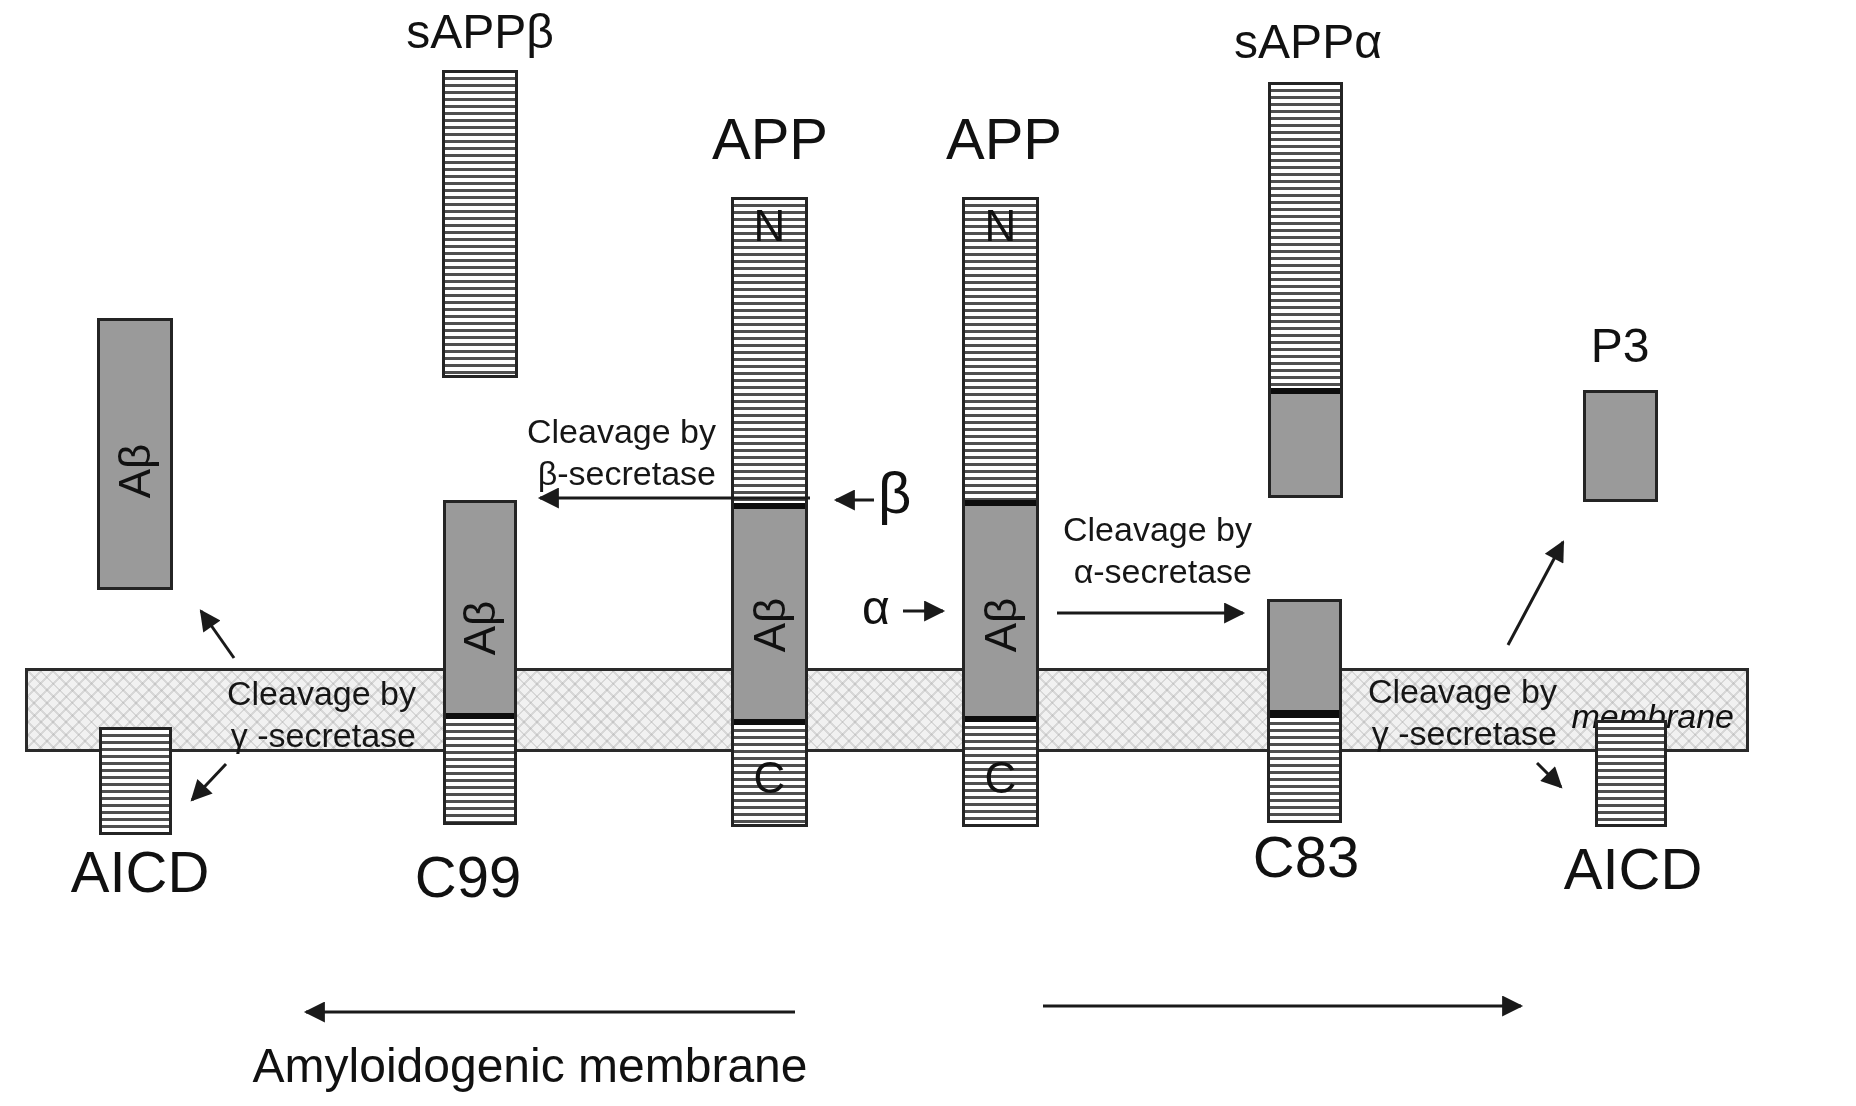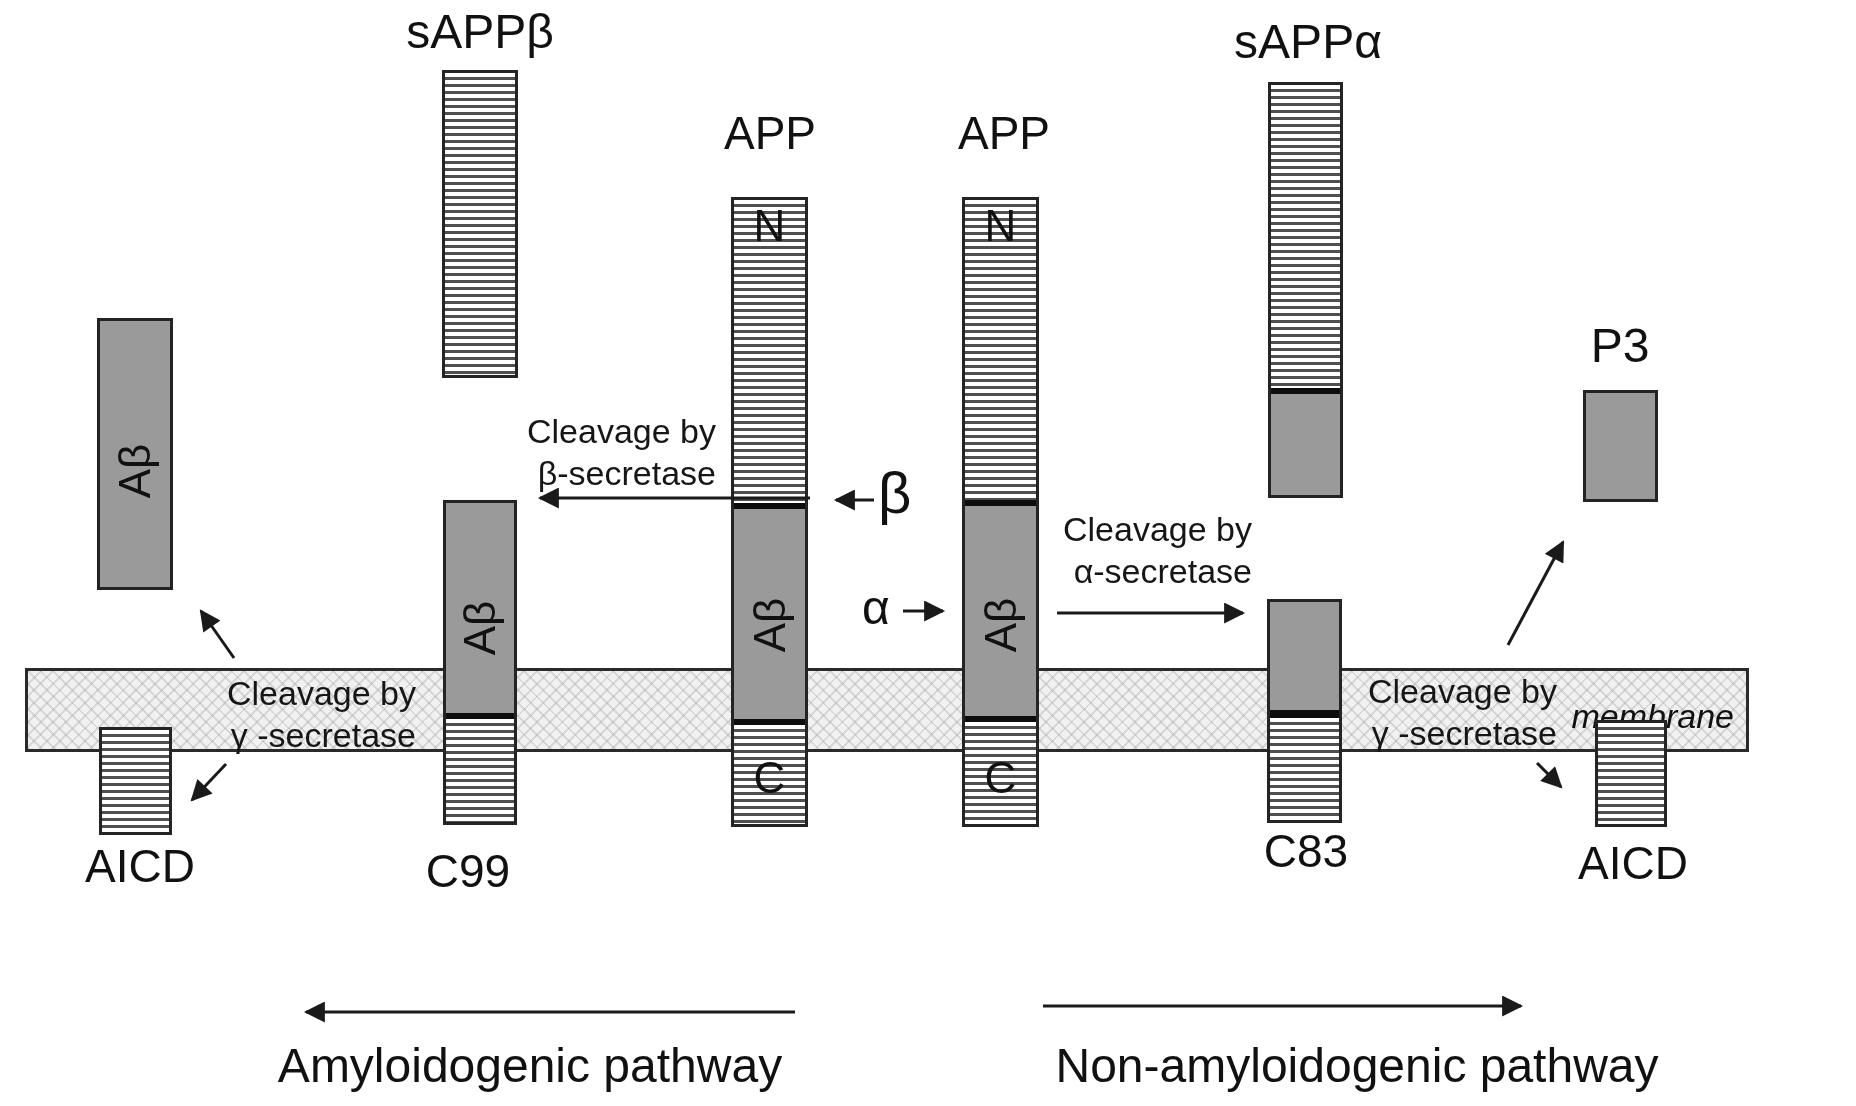--- a/index.html
+++ b/index.html
@@ -34,21 +34,21 @@
   .bar-letter{
     position:absolute;left:50%;transform:translateX(-50%);
     font-size:44px;color:#111;line-height:1;z-index:3;white-space:nowrap;
   }
   .bar-letter.rot{transform:translate(-50%,-50%) rotate(-90deg);}
   
   .lbl{
     position:absolute;transform:translateX(-50%);font-size:48px;color:#111;
     line-height:1;white-space:nowrap;z-index:4;
   }
-  .lbl.small{font-size:46px;}
+  .lbl.small{font-size:58px;}
   .ann{
     position:absolute;font-size:34px;line-height:42px;color:#161616;
     white-space:nowrap;z-index:4;text-align:right;
   }
   .glyph{position:absolute;color:#111;line-height:1;z-index:4;}
   .glyph.beta{font-size:58px;}
   .glyph.alpha{font-size:48px;}
   
   svg.arrows{position:absolute;left:0;top:0;width:1856px;height:1106px;z-index:3;}
   svg.arrows line{stroke:#1a1a1a;stroke-width:3;}
@@ -146,22 +146,21 @@
     <div>γ -secretase</div>
   </div>
   <div class="ann" style="left:1368px;top:670px;">
     <div>Cleavage by</div>
     <div>γ -secretase</div>
   </div>
 
   <div class="glyph beta" style="left:878px;top:464px;">β</div>
   <div class="glyph alpha" style="left:862px;top:584px;">α</div>
 
-  <div class="lbl" style="left:530px;top:1042px;">Amyloidogenic pathway</div>
-  <div class="lbl" style="left:1357px;top:1042px;">Non-amyloidogenic pathway</div>
+  <div class="lbl" style="left:530px;top:1042px;">Amyloidogenic membrane</div>
 
   <svg class="arrows" viewBox="0 0 1856 1106">
     <defs>
       <marker id="ah" viewBox="0 0 10 10" refX="9" refY="5" markerWidth="8" markerHeight="7" orient="auto-start-reverse">
         <path d="M0,0 L10,5 L0,10 z" fill="#1a1a1a"></path>
       </marker>
     </defs>
     <line x1="810" y1="498" x2="540" y2="498" marker-end="url(#ah)"></line>
     <line x1="874" y1="500" x2="836" y2="500" marker-end="url(#ah)"></line>
     <line x1="903" y1="611" x2="943" y2="611" marker-end="url(#ah)"></line>

